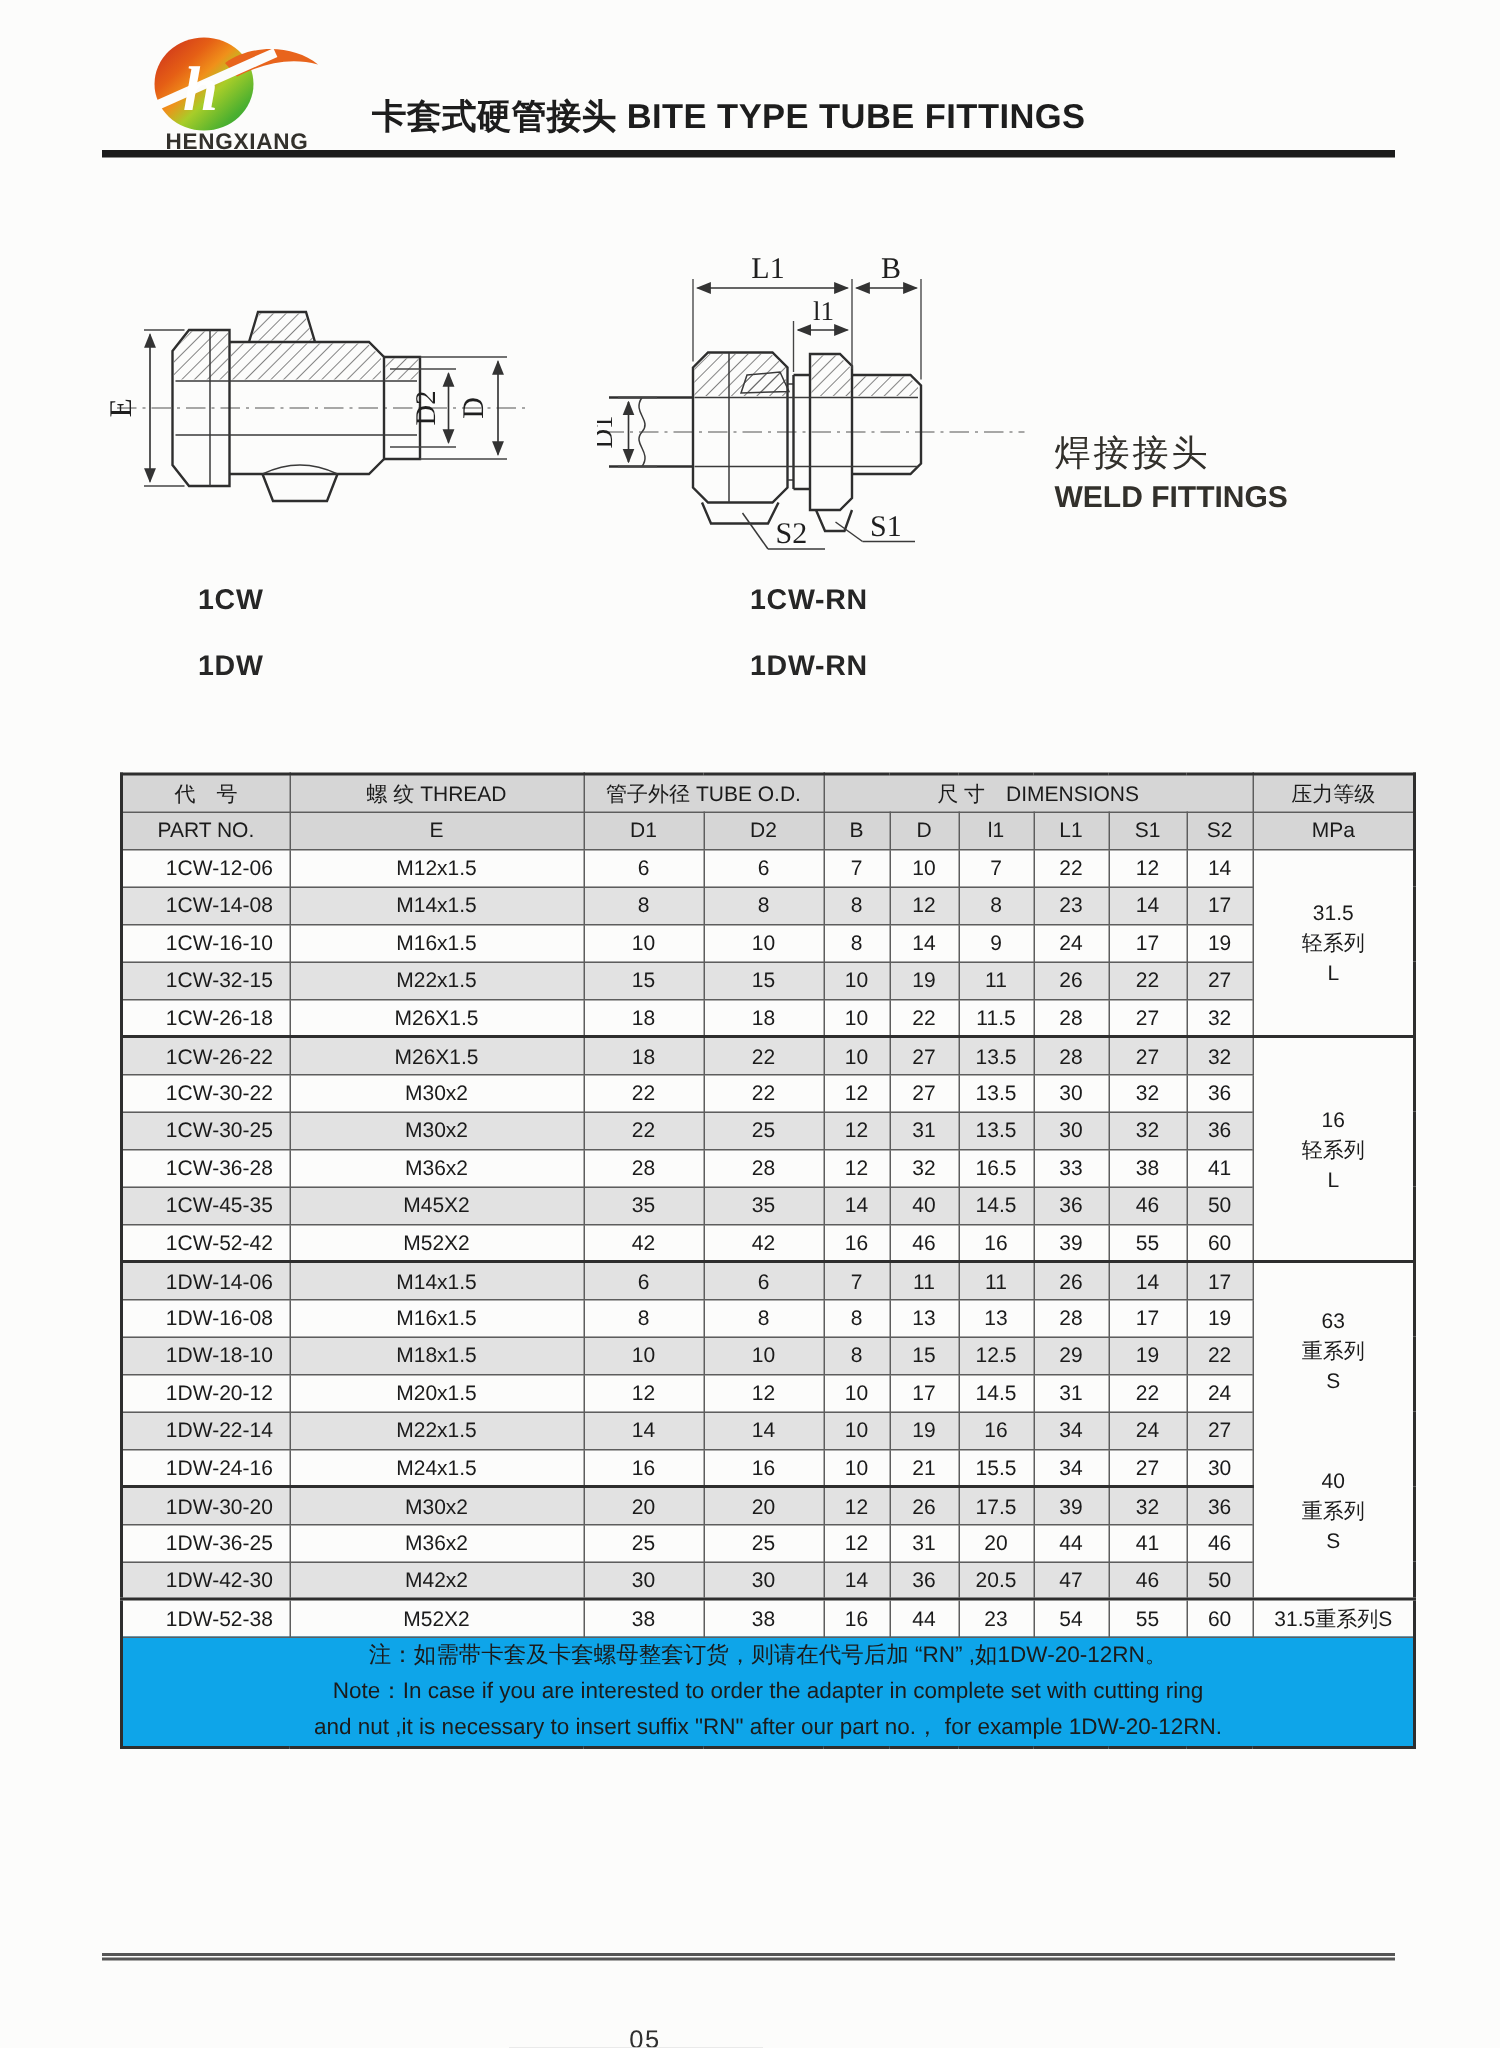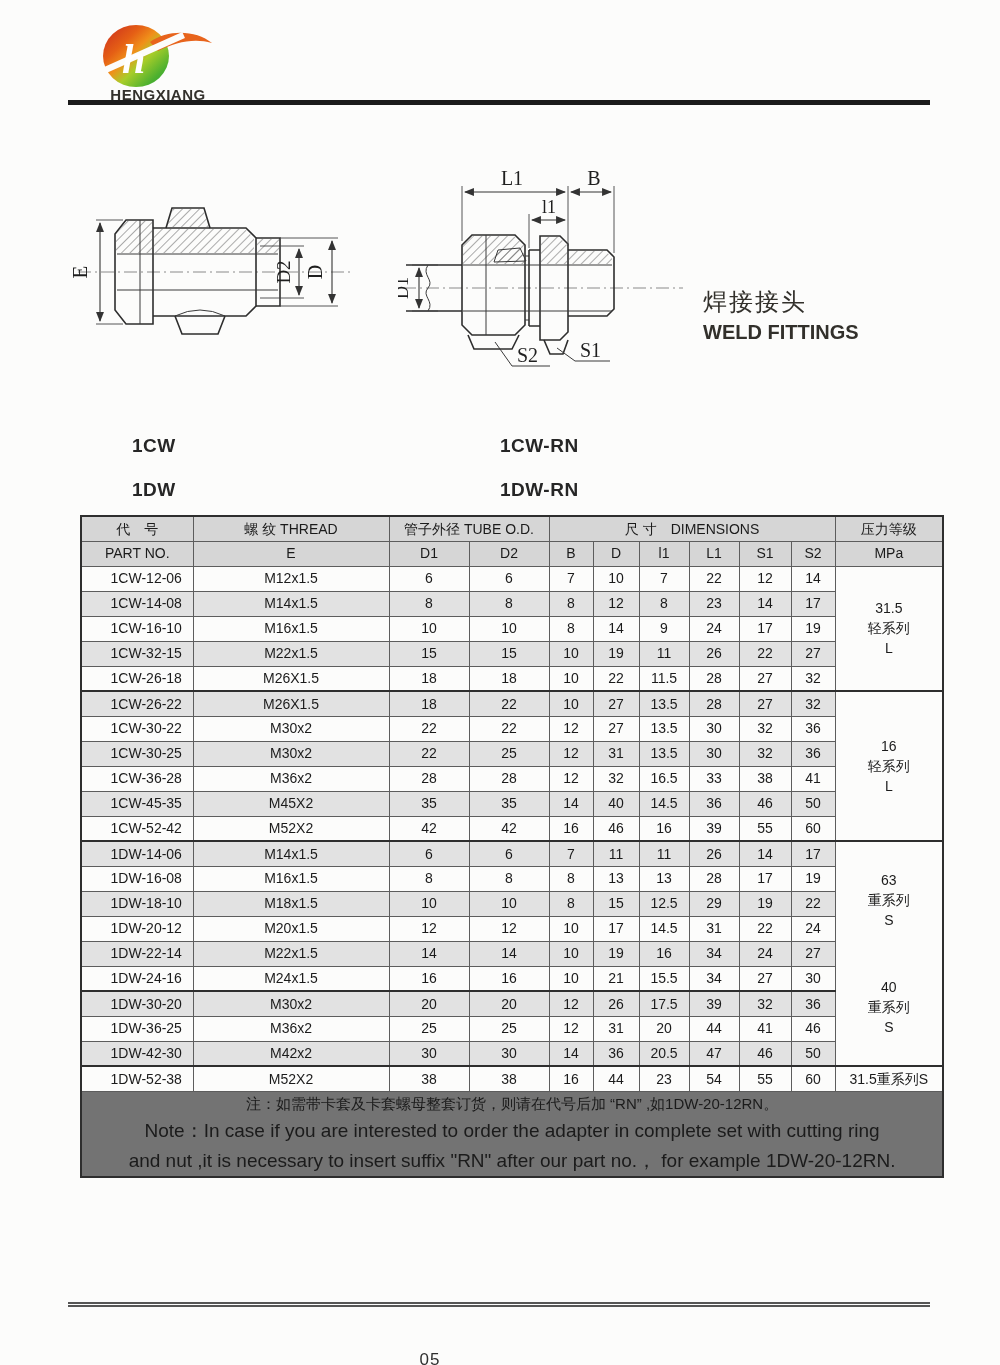--- a/index.html
+++ b/index.html
@@ -18,40 +18,40 @@
   
   .drawing { position:absolute; }
   .drawing-left { left:70px; top:168px; }
   .drawing-right { left:398px; top:158px; }
   .outline { fill:none; stroke:#2e2e2e; stroke-width:1.6; stroke-linejoin:miter; }
   .thin { fill:none; stroke:#3a3a3a; stroke-width:1; }
   .cl { fill:none; stroke:#8a8a8a; stroke-width:1; stroke-dasharray:13 4 2 4; }
   .dim { stroke:#333; stroke-width:1.1; fill:none; }
   .ext { stroke:#444; stroke-width:.9; fill:none; }
   .dimtext { font-family:"Liberation Serif", serif; fill:#1f1f1f; }
-  .code-label { position:absolute; font-size:19px; font-weight:bold; color:#262626; letter-spacing:.5px;margin-top:45px; }
+  .code-label { position:absolute; font-size:19px; font-weight:bold; color:#262626; letter-spacing:.5px; }
   .side-label-zh { position:absolute; left:703px; top:286px; font-size:24px; font-weight:normal; color:#32302b; letter-spacing:2px; }
   .side-label-en { position:absolute; left:703px; top:321px; font-size:20px; font-weight:bold; color:#32302b; }
 
   
   .catalog-table { position:absolute; left:80px; top:515px; width:862px; table-layout:fixed;
                    border-collapse:collapse; border:2px solid #2e2e2e; font-size:14px; color:#1b1b1b; }
   .catalog-table th, .catalog-table td { border:1px solid #5d5d5d; text-align:center;
                    height:25px; padding:0 2px; font-weight:normal; line-height:1.15; }
   .catalog-table thead th { background:#d6d6d6; font-size:14px; }
   .catalog-table tr.shaded td { background:#e2e2e2; }
   .catalog-table tr.shaded td.mpa-cell { background:#fcfcfb; }
   .catalog-table td.col-part { text-align:center; padding-left:20px; }
   .catalog-table tr.group-start td { border-top:2px solid #2e2e2e; }
   .mpa-cell { vertical-align:middle; background:#fcfcfb; }
   .mpa-block div { line-height:1.45; }
   .mpa-block + .mpa-block { margin-top:46px; }
-  .note-cell { text-align:left; padding:6px 9px 7px 9px; background:#737373; }
+  .note-cell { text-align:left; padding:6px 9px 7px 9px; background:#0ea5e9; }
   .note-line-zh { font-size:15px; line-height:1.6; }
-  .note-line { font-size:19px; line-height:1.6;text-align:center; }
+  .note-line { font-size:15px; line-height:1.6;text-align:center; }
 
   
   .footer-rule { position:absolute; left:68px; top:1302px; width:862px; height:5px;
                  border-top:2px solid #555; border-bottom:2px solid #555; }
   .page-number { position:absolute; left:0; top:1350px; width:860px; text-align:center;
                  font-size:17px; color:#2f2f2f; letter-spacing:1px; }
 </style>
 </head>
 <body>
 
@@ -67,20 +67,21 @@
         <stop offset=".82" stop-color="#4cb02f"></stop>
           <stop offset="1" stop-color="#27a237"></stop>
       </linearGradient>
     </defs>
     <ellipse cx="38" cy="32" rx="33" ry="31" fill="url(#lgLogo)"></ellipse>
     <path d="M52,18 C70,5 98,6 114,19 C96,14 78,18 60,27 Z" fill="#e8641c"></path>
     <rect x="-8" y="29" width="98" height="6.5" fill="#fcfcfb" transform="rotate(-24 38 32)"></rect>
     <text x="24" y="49" font-family="Liberation Serif, serif" font-style="italic" font-weight="bold" font-size="42" fill="#ffffff">h</text>
   </svg>
   <div class="brand">HENGXIANG</div>
+  <div class="page-title">卡套式硬管接头 BITE TYPE TUBE FITTINGS</div>
   <div class="header-rule"></div>
 
   <svg class="drawing drawing-left" width="305" height="230" viewBox="0 0 305 230">
     <defs>
       <pattern id="hatchL" width="6" height="6" patternUnits="userSpaceOnUse" patternTransform="rotate(45)">
         <line x1="0" y1="0" x2="0" y2="6" stroke="#5a5a5a" stroke-width="1"></line>
       </pattern>
       <marker id="arrL" viewBox="0 0 10 10" refX="9" refY="5" markerWidth="9" markerHeight="9" orient="auto-start-reverse">
         <path d="M0,1 L10,5 L0,9 Z" fill="#333"></path>
       </marker>

